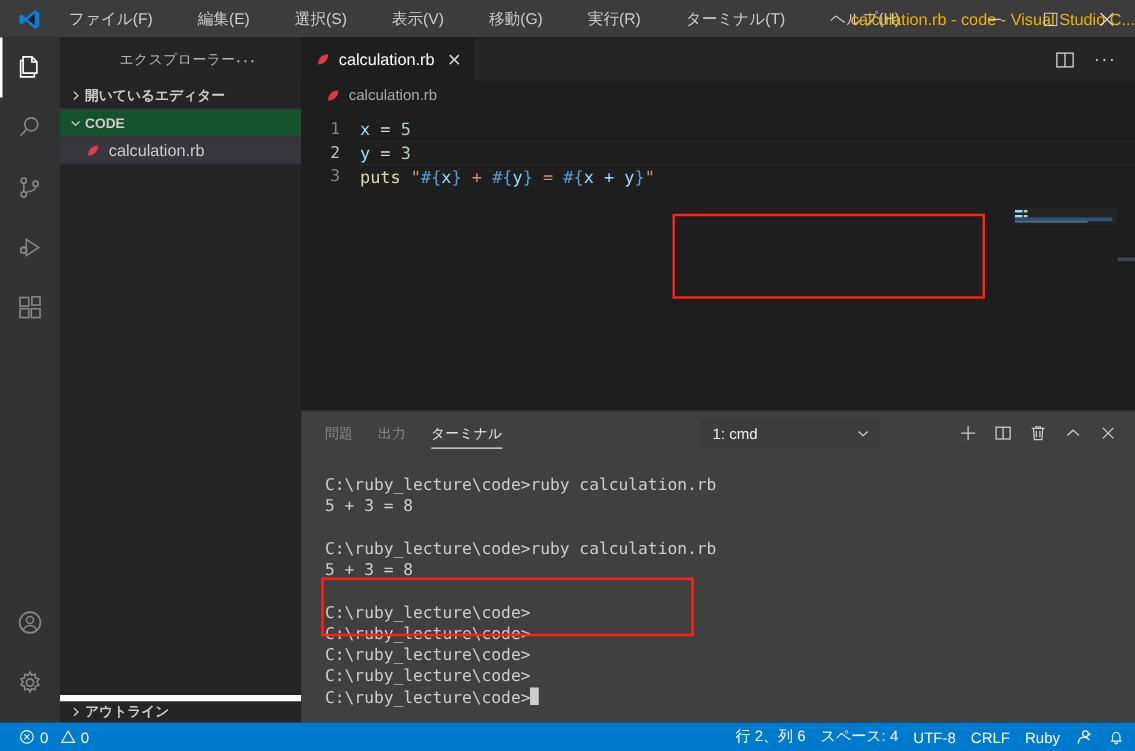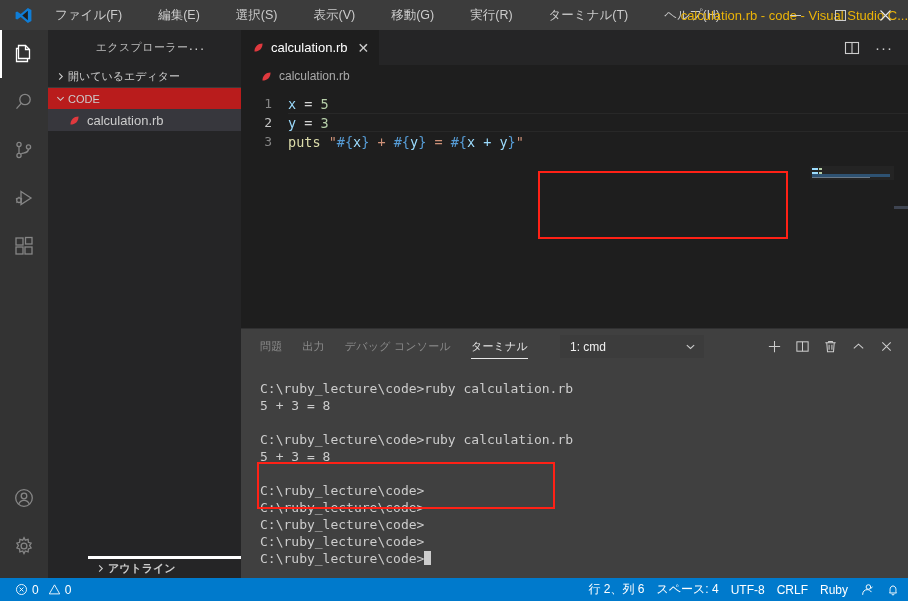--- a/index.html
+++ b/index.html
@@ -52,35 +52,35 @@
   .sidebar {
     position: absolute; top: 30px; left: 48px; width: 193px; height: 548px;
     background: #252526; color: #cccccc;
   }
   .sidebar-title {
     height: 35px; display: flex; align-items: center; justify-content: center;
     padding: 0 8px 0 20px; font-size: 11px; letter-spacing: .4px; color: #bbbbbb;
   }
   .sidebar-title .dots { font-size: 14px; color: #cccccc; letter-spacing: 1px; }
   .section-header {
-    height: 22px; display: flex; align-items: center; font-size: 11px; font-weight: normal;
+    height: 22px; display: flex; align-items: center; font-size: 11px; font-weight: bold;
     color: #cccccc; padding-left: 4px; cursor: pointer;
   }
-  .section-header.code-sec { background: #b91c1c; }
+  .section-header.code-sec { background: #14532d; }
   .chev { width: 16px; display: inline-flex; justify-content: center; align-items: center; font-size: 9px; color: #cccccc; }
   .tree-row {
     height: 22px; display: flex; align-items: center; font-size: 13px; color: #cccccc;
     padding-left: 20px; cursor: pointer;
   }
   .tree-row.selected { background: #37373d; }
   .ruby-dot { width: 13px; height: 13px; margin-right: 6px; display: inline-block; flex: none; }
   .outline-header {
     position: absolute; bottom: 0; left: 0; width: 193px; height: 22px;
     display: flex; align-items: center; font-size: 11px; font-weight: bold;
-    color: #cccccc; padding-left: 4px; border-top: 3px solid #ffffff; margin-left: 40px;
+    color: #cccccc; padding-left: 4px; border-top: 5px solid #ffffff;
   }
 
   
   .editor-region {
     position: absolute; top: 30px; left: 241px; width: 667px; height: 298px;
     background: #1e1e1e;
   }
   .tabs-row { height: 35px; background: #252526; display: flex; position: relative; }
   .tab {
     display: flex; align-items: center; gap: 6px; padding: 0 10px 0 11px;
@@ -392,21 +392,20 @@
       </div>
 
       <div class="red-box-code"></div>
     </div>
   </div>
 
   <div class="panel">
     <div class="panel-tabs">
       <div class="panel-tab">問題</div>
       <div class="panel-tab">出力</div>
-      <div class="panel-tab">デバッグ コンソール</div>
       <div class="panel-tab active">ターミナル</div>
 
       <div class="term-select">
         <span>1: cmd</span>
         <span>
           <svg width="11" height="11" viewBox="0 0 12 12" fill="none" stroke="#cccccc" stroke-width="1.2">
               <path d="M2 4.5 L6 8.2 L10 4.5"></path>
             </svg>
         </span>
       </div>

